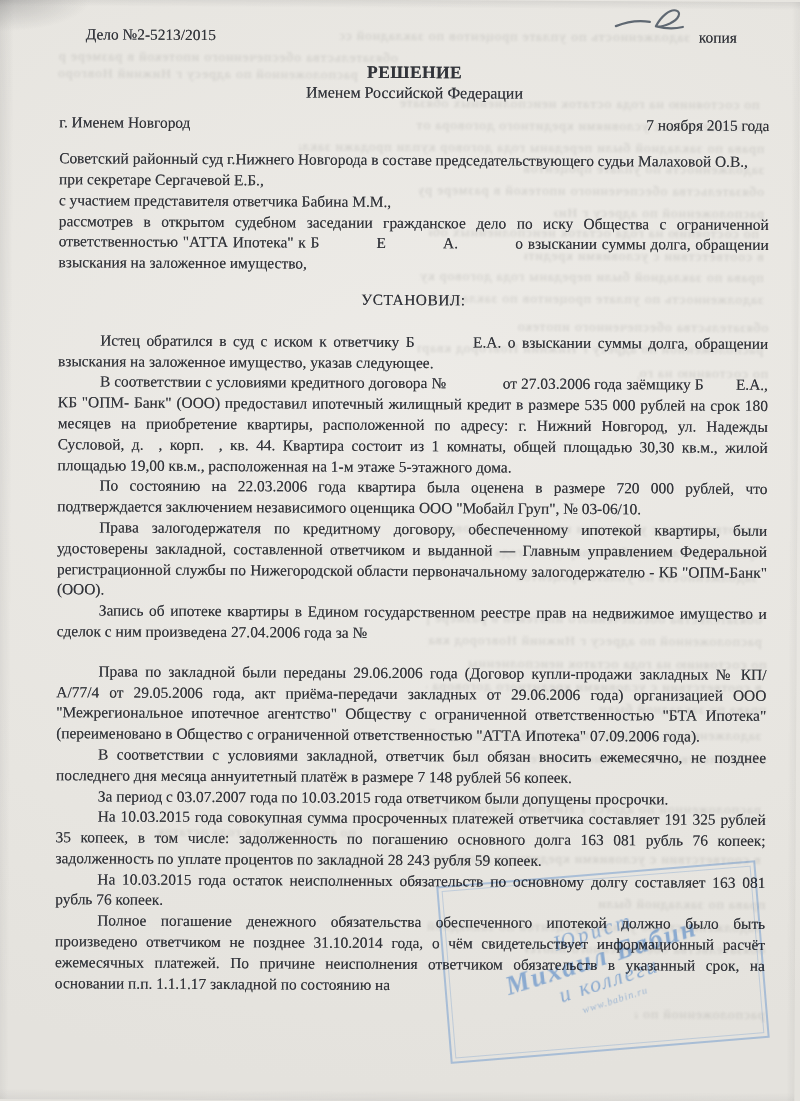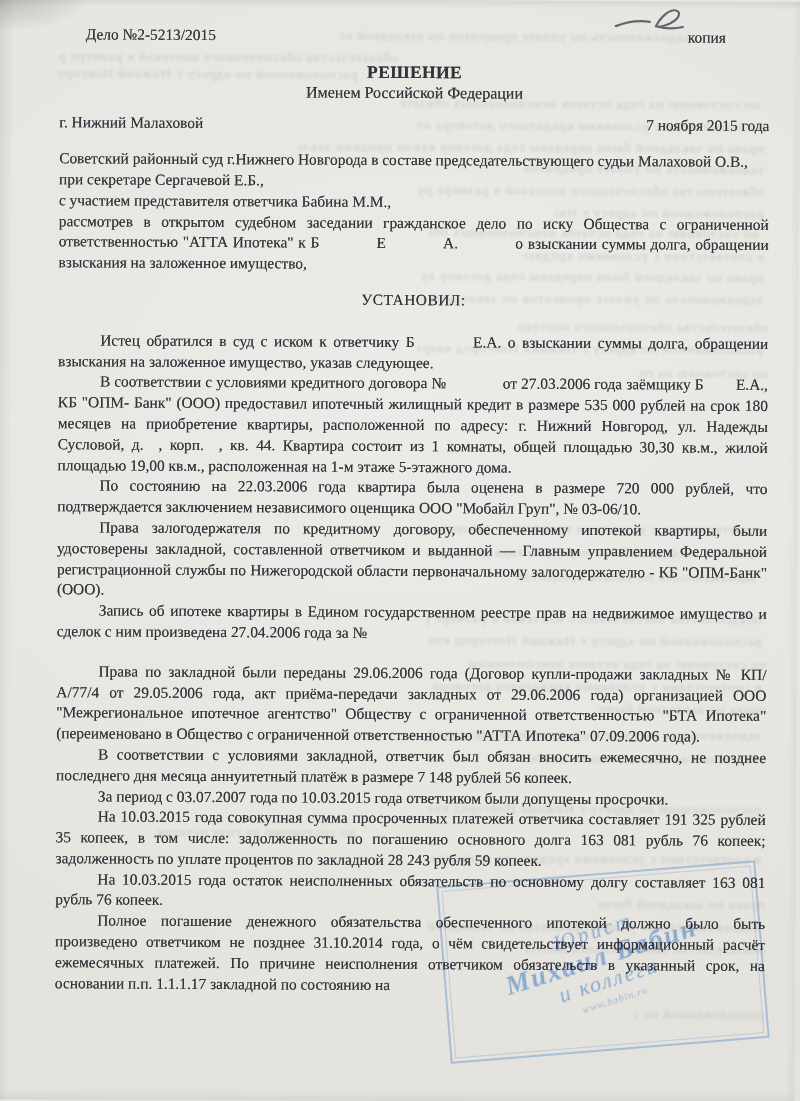--- a/index.html
+++ b/index.html
@@ -20,21 +20,21 @@
   }
 
   
   .doc{
     position:absolute;left:60px;right:30px;top:26px;z-index:2;
     color:#32343a;font-size:15.4px;line-height:20.8px;
     text-shadow:0 0 0.5px rgba(50,52,58,0.75);
   }
   .case-row{display:flex;justify-content:space-between;}
   .case-label{margin-left:26px;}
-  .copy-label{margin-right:44px;}
+  .copy-label{margin-right:33px;}
   .title{text-align:center;font-weight:bold;font-size:17.5px;margin-top:15px;letter-spacing:0.4px;}
   .subtitle{text-align:center;font-size:16px;}
   .city-row{display:flex;justify-content:space-between;margin-top:11px;}
   #doc-body{margin-top:15px;}
   #doc-body p{margin:0;text-align:justify;}
   #doc-body p.indent{text-indent:42px;}
   #doc-body p.center{text-align:center;text-indent:0;letter-spacing:0.5px;}
   #doc-body p.sp-ustanovil{margin-top:15px;}
   #doc-body p.sp-after-ustanovil{margin-top:21px;}
   #doc-body p.sp-block{margin-top:19px;}
@@ -115,21 +115,21 @@
     </div>
 
   <div class="doc">
     <div class="case-row">
       <span class="case-label">Дело №2-5213/2015</span>
       <span class="copy-label">копия</span>
     </div>
     <div class="title">РЕШЕНИЕ</div>
     <div class="subtitle">Именем Российской Федерации</div>
     <div class="city-row">
-      <span>г. Нижний Малаховой</span>
+      <span>г. Именем Новгород</span>
       <span>7 ноября 2015 года</span>
     </div>
     <div id="doc-body">
         <p>Советский районный суд г.Нижнего Новгорода в составе председательствующего судьи Малаховой О.В.,</p>
         <p>при секретаре Сергачевой Е.Б.,</p>
         <p>с участием представителя ответчика Бабина М.М.,</p>
         <p>рассмотрев в открытом судебном заседании гражданское дело по иску Общества с ограниченной ответственностью "АТТА Ипотека" к Б&nbsp;&nbsp;&nbsp;&nbsp;&nbsp;&nbsp;&nbsp;&nbsp;&nbsp;&nbsp;&nbsp;&nbsp;Е&nbsp;&nbsp;&nbsp;&nbsp;&nbsp;&nbsp;&nbsp;&nbsp;&nbsp;&nbsp;&nbsp;&nbsp;А.&nbsp;&nbsp;&nbsp;&nbsp;&nbsp;&nbsp;&nbsp;&nbsp;&nbsp;&nbsp;&nbsp;&nbsp;о взыскании суммы долга, обращении взыскания на заложенное имущество,</p>
         <p class="center sp-ustanovil">УСТАНОВИЛ:</p>
         <p class="indent sp-after-ustanovil">Истец обратился в суд с иском к ответчику Б&nbsp;&nbsp;&nbsp;&nbsp;&nbsp;&nbsp;&nbsp;&nbsp;&nbsp;Е.А. о взыскании суммы долга, обращении взыскания на заложенное имущество, указав следующее.</p>
         <p class="indent">В соответствии с условиями кредитного договора №&nbsp;&nbsp;&nbsp;&nbsp;&nbsp;&nbsp;&nbsp;&nbsp;&nbsp;&nbsp;&nbsp;&nbsp;&nbsp;&nbsp;от 27.03.2006 года заёмщику Б&nbsp;&nbsp;&nbsp;&nbsp;&nbsp;&nbsp;&nbsp;&nbsp;Е.А., КБ "ОПМ- Банк" (ООО) предоставил ипотечный жилищный кредит в размере 535&nbsp;000 рублей на срок 180 месяцев на приобретение квартиры, расположенной по адресу: г. Нижний Новгород, ул. Надежды Сусловой, д.&nbsp;&nbsp;, корп.&nbsp;&nbsp;, кв. 44. Квартира состоит из 1 комнаты, общей площадью 30,30 кв.м., жилой площадью 19,00 кв.м., расположенная на 1-м этаже 5-этажного дома.</p>

